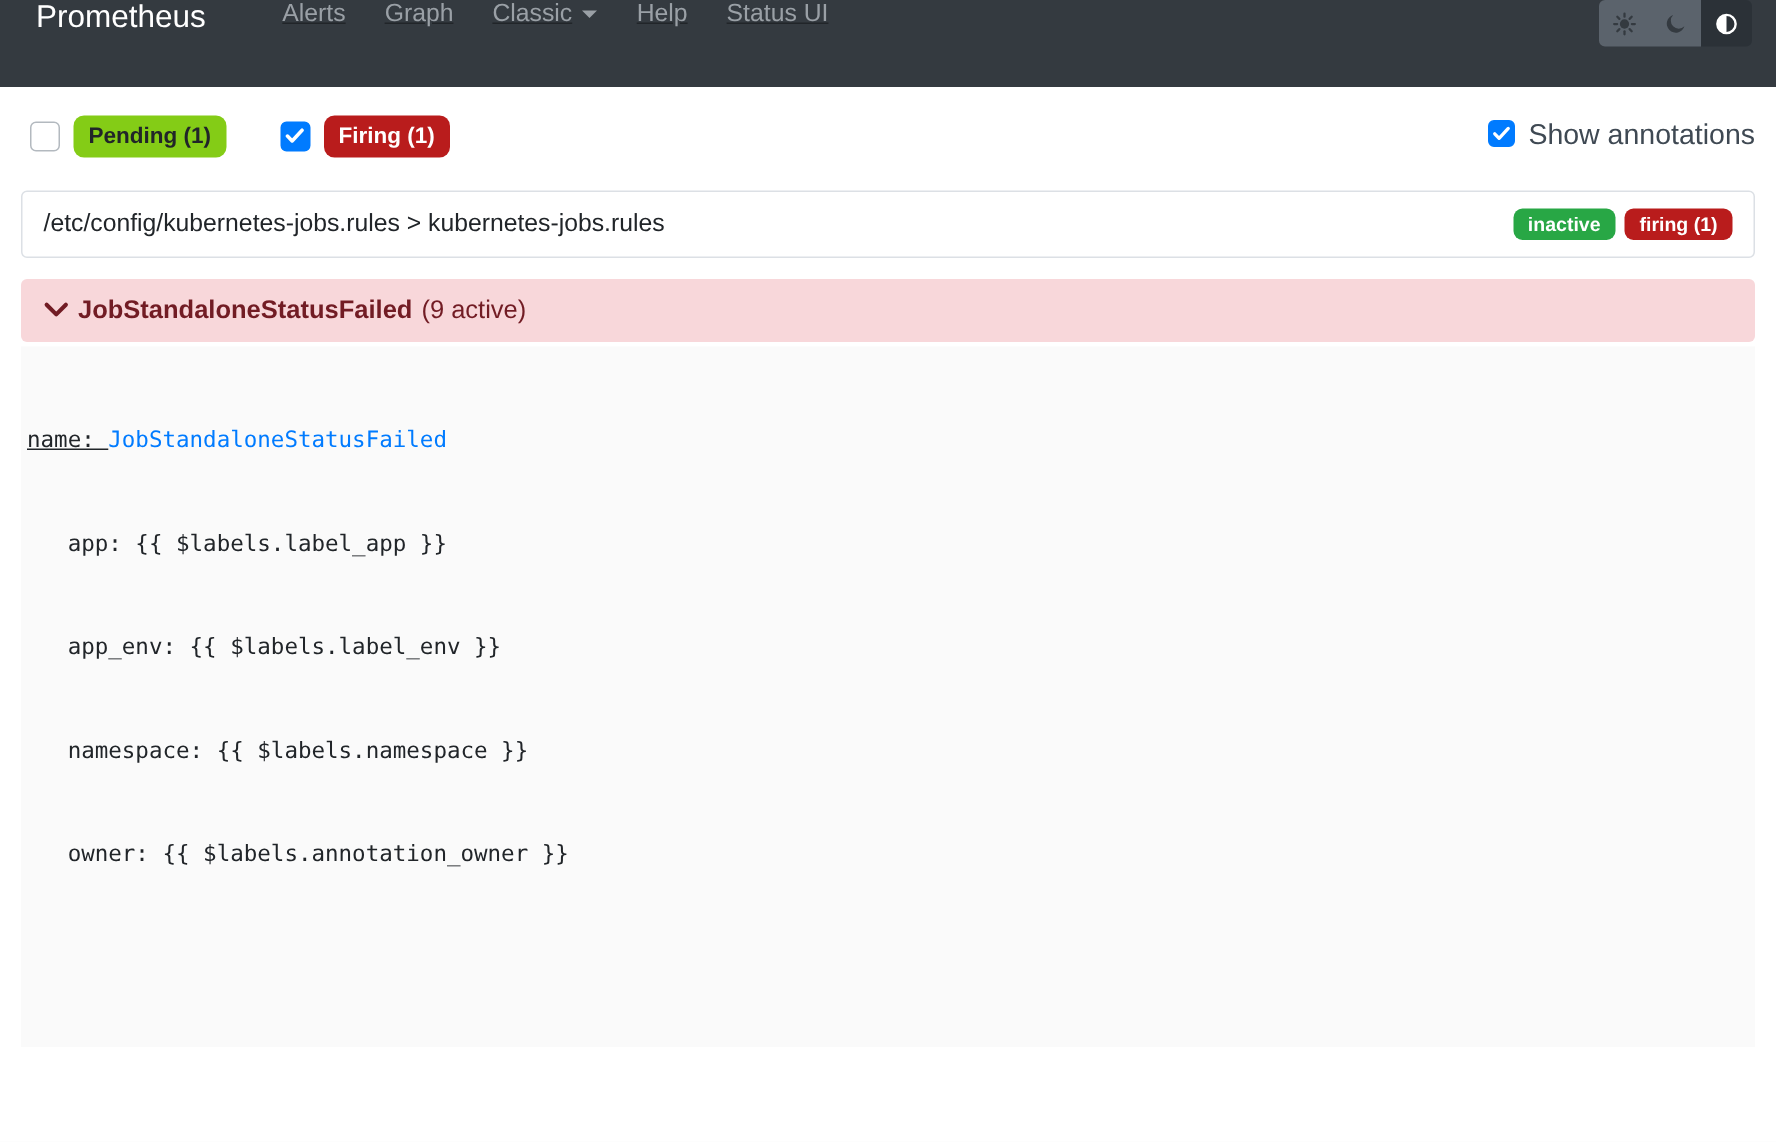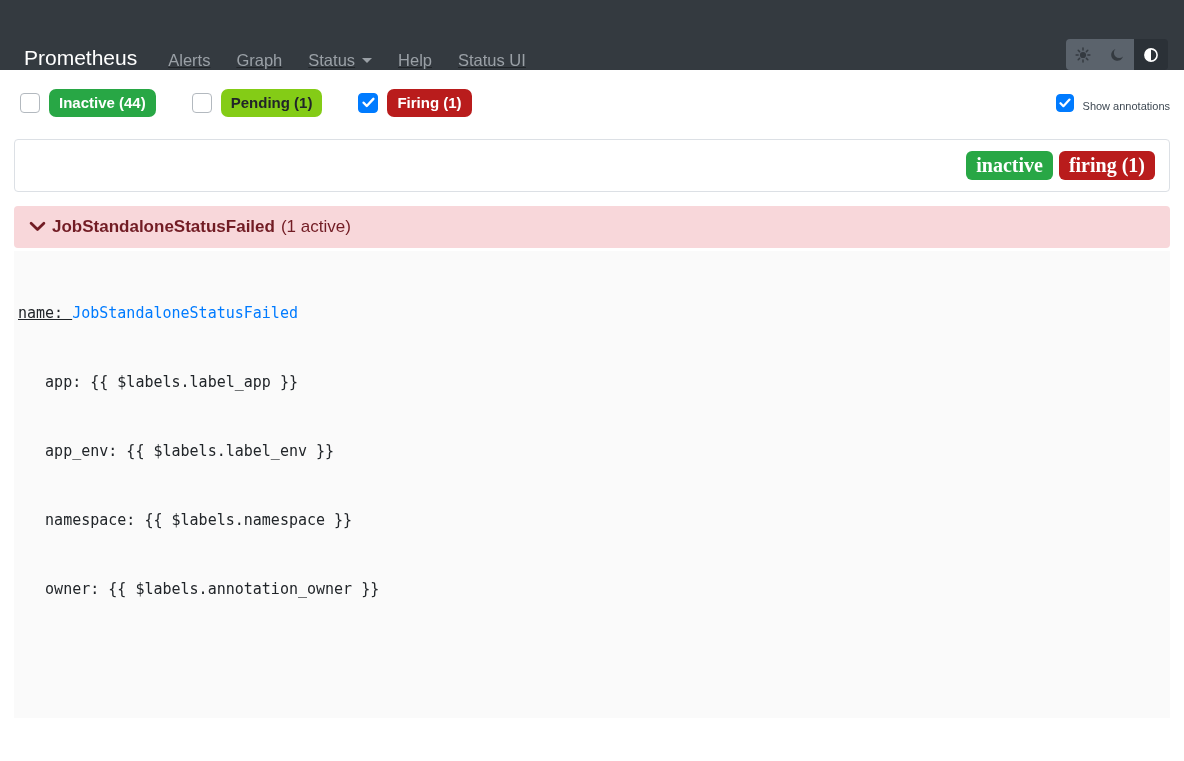--- a/index.html
+++ b/index.html
@@ -4,47 +4,47 @@
 <style>
   * { box-sizing: border-box; }
   html,body { margin:0; padding:0; }
   body {
     width:1184px; height:761px; overflow:hidden;
     background:#fff; color:#212529;
     font-family:"Liberation Sans", sans-serif;
   }
 
   
-  .navbar { height:70px; background:#343a40; display:flex; align-items:flex-end; padding:0 16px 0 24px; }
+  .navbar { height:58px; background:#343a40; display:flex; align-items:flex-start; padding:0 16px 0 24px;gap:20px; }
   .brand { color:#fff; font-size:21px; margin-right:18px; cursor:pointer; }
   .nav-links { display:flex; align-items:center;text-decoration:underline; }
   .nav-link { color:#9aa0a6; font-size:16.5px; padding:0 13px; cursor:pointer; display:flex; align-items:center; }
   .caret { display:inline-block; width:0; height:0; margin-left:7px; border-left:5px solid transparent; border-right:5px solid transparent; border-top:5px solid #9aa0a6; }
   .theme-group { margin-left:auto; display:flex; }
   .theme-btn { width:34px; height:31px; border:none; background:#5b636c; color:#343a40; display:flex; align-items:center; justify-content:center; cursor:pointer; padding:0; }
   .theme-btn:first-child { border-radius:4px 0 0 4px; }
   .theme-btn:last-child { border-radius:0 4px 4px 0; }
   .theme-btn.active { background:#2b3137; color:#fff; }
 
   
   .filter-bar { display:flex; align-items:center; padding:19px 14px 0 20px; }
   .filter-item { display:flex; align-items:center; margin-right:36px; cursor:pointer; }
   .checkbox { width:20px; height:20px; border:1px solid #b3b9bf; border-radius:4px; background:#fff; margin-right:9px; display:flex; align-items:center; justify-content:center; flex:0 0 auto; }
   .checkbox.checked { background:#007bff; border-color:#007bff; }
   .filter-badge { font-weight:bold; font-size:15px; line-height:1.3; padding:4px 10px; border-radius:7px; }
   .badge-success { background:#28a745; color:#fff; }
   .badge-warning { background:#84cc16; color:#212529; }
   .badge-danger  { background:#b91c1c; color:#fff; }
-  .show-annotations { margin-left:auto; display:flex; align-items:flex-end; cursor:pointer; color:#3f4953; font-size:11px;padding-left:48px; }
+  .show-annotations { margin-left:auto; display:flex; align-items:flex-start; cursor:pointer; color:#3f4953; font-size:19px;padding-left:48px; }
   .show-annotations .checkbox { width:18px; height:18px; margin-right:9px; }
 
   
   .rule-card { margin:22px 14px 0; border:1px solid #dce0e5; border-radius:4px; padding:11px 14px; display:flex; align-items:center; font-size:16.5px; }
   .rule-badges { margin-left:auto; display:flex; gap:6px; }
-  .badge-sm { font-weight:bold; font-size:20px; padding:3px 10px; border-radius:6px; color:#fff;font-family:Liberation Serif, serif; }
+  .badge-sm { font-weight:bold; font-size:13px; padding:3px 10px; border-radius:6px; color:#fff; }
 
   
   .alert-header { margin:14px 14px 0; background:#f8d7da; border-radius:4px; padding:11px 14px; color:#721c24; font-size:17px; display:flex; align-items:center; cursor:pointer; }
   .alert-header .chev { display:flex; margin-right:5px; }
   .alert-title { font-weight:bold; margin-right:6px; }
 
   
   .code-wrap { margin:3px 14px 0; background:#fafafa; }
   .code { padding:5px 0 2px 4px; font-family:"DejaVu Sans Mono", monospace; font-size:15px; line-height:23px; white-space:pre; overflow:hidden; }
   .code .key { color:#212529;text-decoration:underline; }
@@ -52,21 +52,21 @@
 </style>
 </head>
 <body>
 
 <nav class="navbar">
   <span class="brand">Prometheus</span>
   <div class="nav-links">
     <span class="nav-link">Alerts</span>
     <span class="nav-link">Graph</span>
     <span class="nav-link">
-        <span>Status</span>
+        <span>Classic</span>
         <span class="caret"></span>
       </span>
     <span class="nav-link">Help</span>
     <span class="nav-link">Status UI</span>
   </div>
   <div class="theme-group">
     <button class="theme-btn">
       <span style="display:flex;">
         <svg width="16" height="16" viewBox="0 0 16 16">
             <circle cx="8" cy="8" r="3.1" fill="currentColor"></circle>
@@ -97,24 +97,20 @@
             <path d="M8 1.9 A6.1 6.1 0 0 0 8 14.1 Z" fill="currentColor"></path>
           </svg>
       </span>
     </button>
   </div>
 </nav>
 
 <div class="filter-bar">
   <span class="filter-item">
     <span class="checkbox"></span>
-    <span class="filter-badge badge-success">Inactive (44)</span>
-  </span>
-  <span class="filter-item">
-    <span class="checkbox"></span>
     <span class="filter-badge badge-warning">Pending (1)</span>
   </span>
   <span class="filter-item">
     <span class="checkbox checked">
       <span style="display:flex;">
           <svg width="13" height="11" viewBox="0 0 12 10">
             <polyline points="1.5 5.2 4.4 8.2 10.5 1.6" fill="none" stroke="#fff" stroke-width="2.2" stroke-linecap="round" stroke-linejoin="round"></polyline>
           </svg>
         </span>
     </span>
@@ -126,34 +122,35 @@
           <svg width="12" height="10" viewBox="0 0 12 10">
             <polyline points="1.5 5.2 4.4 8.2 10.5 1.6" fill="none" stroke="#fff" stroke-width="2.2" stroke-linecap="round" stroke-linejoin="round"></polyline>
           </svg>
         </span>
     </span>
     <span>Show annotations</span>
   </span>
 </div>
 
 <div class="rule-card">
+  <span>/etc/config/kubernetes-jobs.rules &gt; kubernetes-jobs.rules</span>
   <span class="rule-badges">
     <span class="badge-sm badge-success">inactive</span>
     <span class="badge-sm badge-danger">firing (1)</span>
   </span>
 </div>
 
 <div class="alert-header">
   <span class="chev">
     <svg width="19" height="19" viewBox="0 0 16 16">
         <path d="M2.6 5.2 L8 10.6 L13.4 5.2" fill="none" stroke="#721c24" stroke-width="2.3" stroke-linecap="round" stroke-linejoin="round"></path>
       </svg>
   </span>
   <span class="alert-title">JobStandaloneStatusFailed</span>
-  <span class="alert-count">(1 active)</span>
+  <span class="alert-count">(9 active)</span>
 </div>
 
 <div class="code-wrap">
   <div class="code">
     <div><span class="key">name: </span><span class="val">JobStandaloneStatusFailed</span></div>
     <div>   app: {{ $labels.label_app }}</div>
     <div>   app_env: {{ $labels.label_env }}</div>
     <div>   namespace: {{ $labels.namespace }}</div>
     <div>   owner: {{ $labels.annotation_owner }}</div>
     

